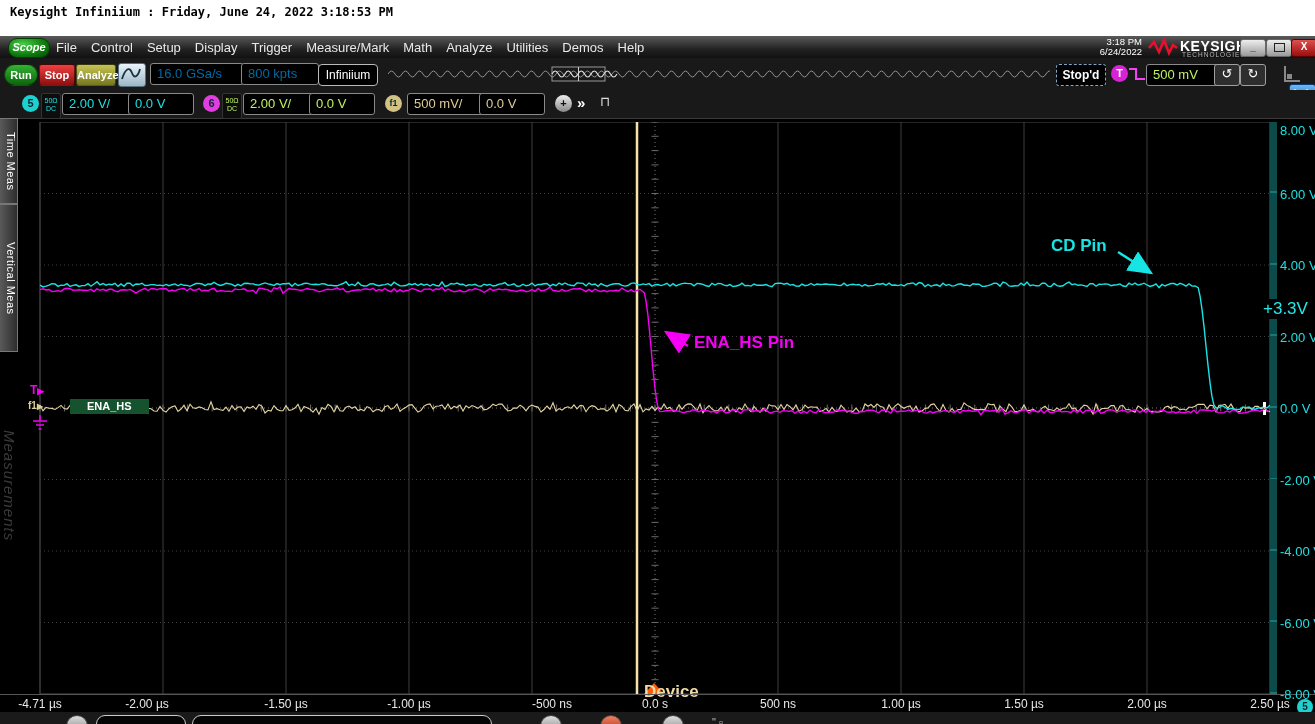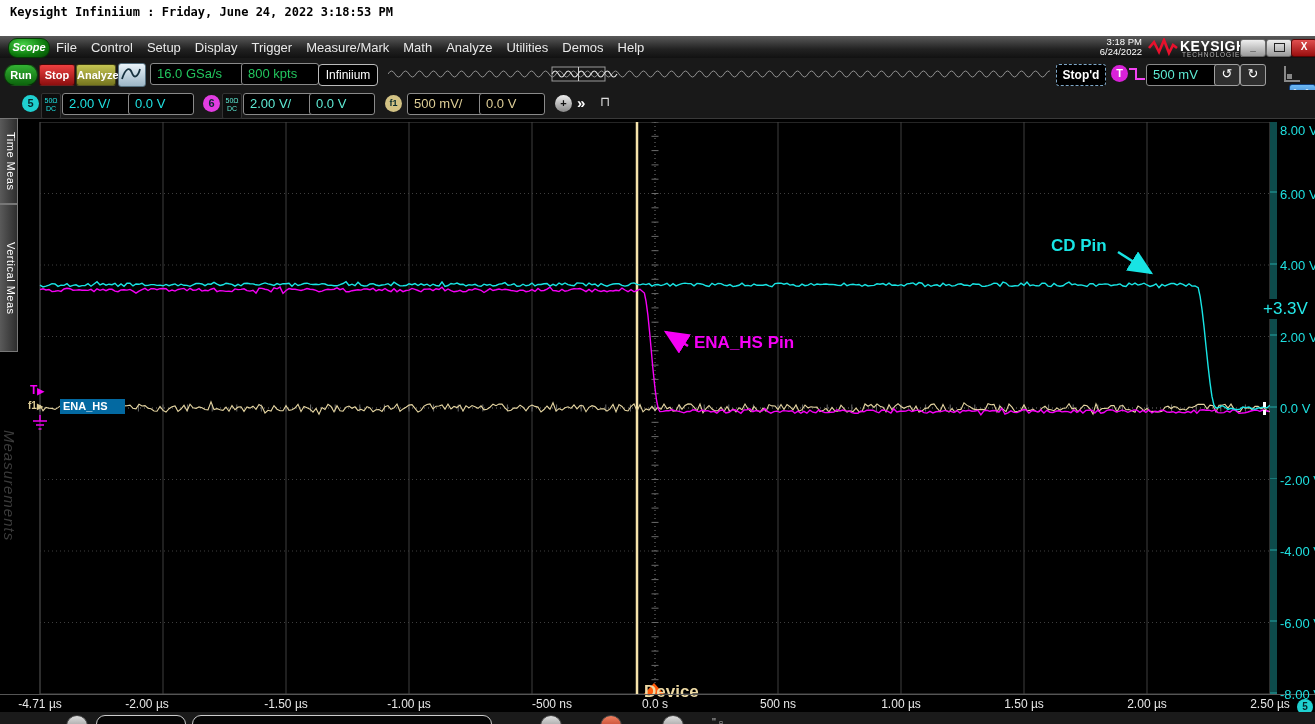--- a/index.html
+++ b/index.html
@@ -31,21 +31,21 @@
   .acqbar{left:0;top:22px;width:1315px;height:32px;background:#191919;}
   .acqbtn{top:6px;height:20px;border-radius:3px;color:#fff;font-size:11px;font-weight:bold;
     text-align:center;line-height:20px;border:1px solid #0008;}
   .run{left:4px;width:32px;background:linear-gradient(#33b233,#0c640c);border-radius:11px;}
   .stop{left:39px;width:34px;background:linear-gradient(#ef4040,#8d0f0f);}
   .single{left:76px;width:38px;background:linear-gradient(#c5c553,#76761f);}
   .curve-btn{left:118px;top:5px;width:26px;height:22px;border-radius:3px;
     background:linear-gradient(#eaf4fa,#9cb6c6);border:1px solid #55707f;}
   .field{background:#000;border:1px solid #8a8a8a;border-radius:3px;height:20px;
     line-height:20px;padding:0 6px;font-size:13px;white-space:nowrap;}
-  .blue{color:#22c55e;} .c5{color:#1fe0e0;} .c6{color:#5eead4;} .cf1{color:#ddcd96;}
+  .blue{color:#0369a1;} .c5{color:#1fe0e0;} .c6{color:#bef264;} .cf1{color:#ddcd96;}
   .bandwidth{left:250px;top:6px;width:58px;color:#fff;font-size:12px;text-align:center;
     border:1px solid #bbb;border-radius:4px;height:20px;line-height:20px;background:#000;}
   .stopd{left:1056px;top:6px;width:48px;height:20px;background:#000;border:1px dashed #7fa8c8;
     border-radius:3px;color:#fff;font-size:12px;font-weight:bold;text-align:center;line-height:20px;}
   .tcircle{left:1111px;top:7px;width:17px;height:17px;border-radius:50%;background:#d822d8;
     color:#fff;font-size:11px;font-weight:bold;text-align:center;line-height:17px;}
   .trig-field{left:1146px;top:6px;width:62px;}
   .histbtn{top:6px;width:24px;height:20px;background:#2e2e2e;border:1px solid #a0a0a0;
     border-radius:3px;color:#fff;font-size:13px;text-align:center;line-height:18px;}
   .zoombox-icon{left:1284px;top:8px;width:14px;height:14px;border-left:2px solid #888;
@@ -67,22 +67,22 @@
   .watermark{left:1px;top:394px;color:#3b3b3b;font-size:15px;font-style:italic;
     writing-mode:vertical-rl;letter-spacing:1px;}
   
   .xlabels{left:0;top:658px;width:1315px;height:18px;border-top:1px solid #555;}
   .xlabel{position:absolute;top:2px;transform:translateX(-50%);color:#e8e8e8;font-size:12px;white-space:nowrap;}
   .ylabel{position:absolute;left:1280px;color:#1fe0e0;font-size:13px;white-space:nowrap;}
   .vstrip{left:1270px;top:86px;width:7px;height:572px;
     background:repeating-linear-gradient(to bottom,#0d4b4b 0 69.5px,#187878 69.5px 71.5px);}
   .v33{left:1262px;top:247px;color:#25e8e8;font-size:17px;background:#000;padding:0 1px;margin-top:16px;}
   .annot{position:absolute;font-size:17px;white-space:pre;font-weight:bold;}
-  .ena-box{left:60px;top:363px;width:62px;height:15px;background:#0369a1;color:#fff;
-    font-size:11px;font-weight:bold;line-height:15px;padding-left:3px;}
+  .ena-box{left:70px;top:363px;width:62px;height:15px;background:#14532d;color:#fff;
+    font-size:11px;font-weight:bold;line-height:15px;padding-left:17px;}
   .lmark{position:absolute;font-weight:bold;white-space:nowrap;}
   .refmark{left:1263px;top:366px;width:0;height:13px;border-left:3px dashed #fff;}
   .br-badge{left:1297px;top:663px;width:16px;height:16px;border-radius:50%;background:#1fd0d0;
     color:#04282c;font-size:10px;font-weight:bold;text-align:center;line-height:16px;}
   
   .bottombar{left:0;top:676px;width:1315px;height:12px;background:#1a1a1a;overflow:hidden;}
   .bb-circle{position:absolute;top:3px;width:20px;height:20px;border-radius:50%;
     background:linear-gradient(#ddd,#777);border:1px solid #444;}
   .bb-field{position:absolute;top:3px;height:20px;border:1px solid #ccc;border-radius:9px;background:#050505;}
 </style>

